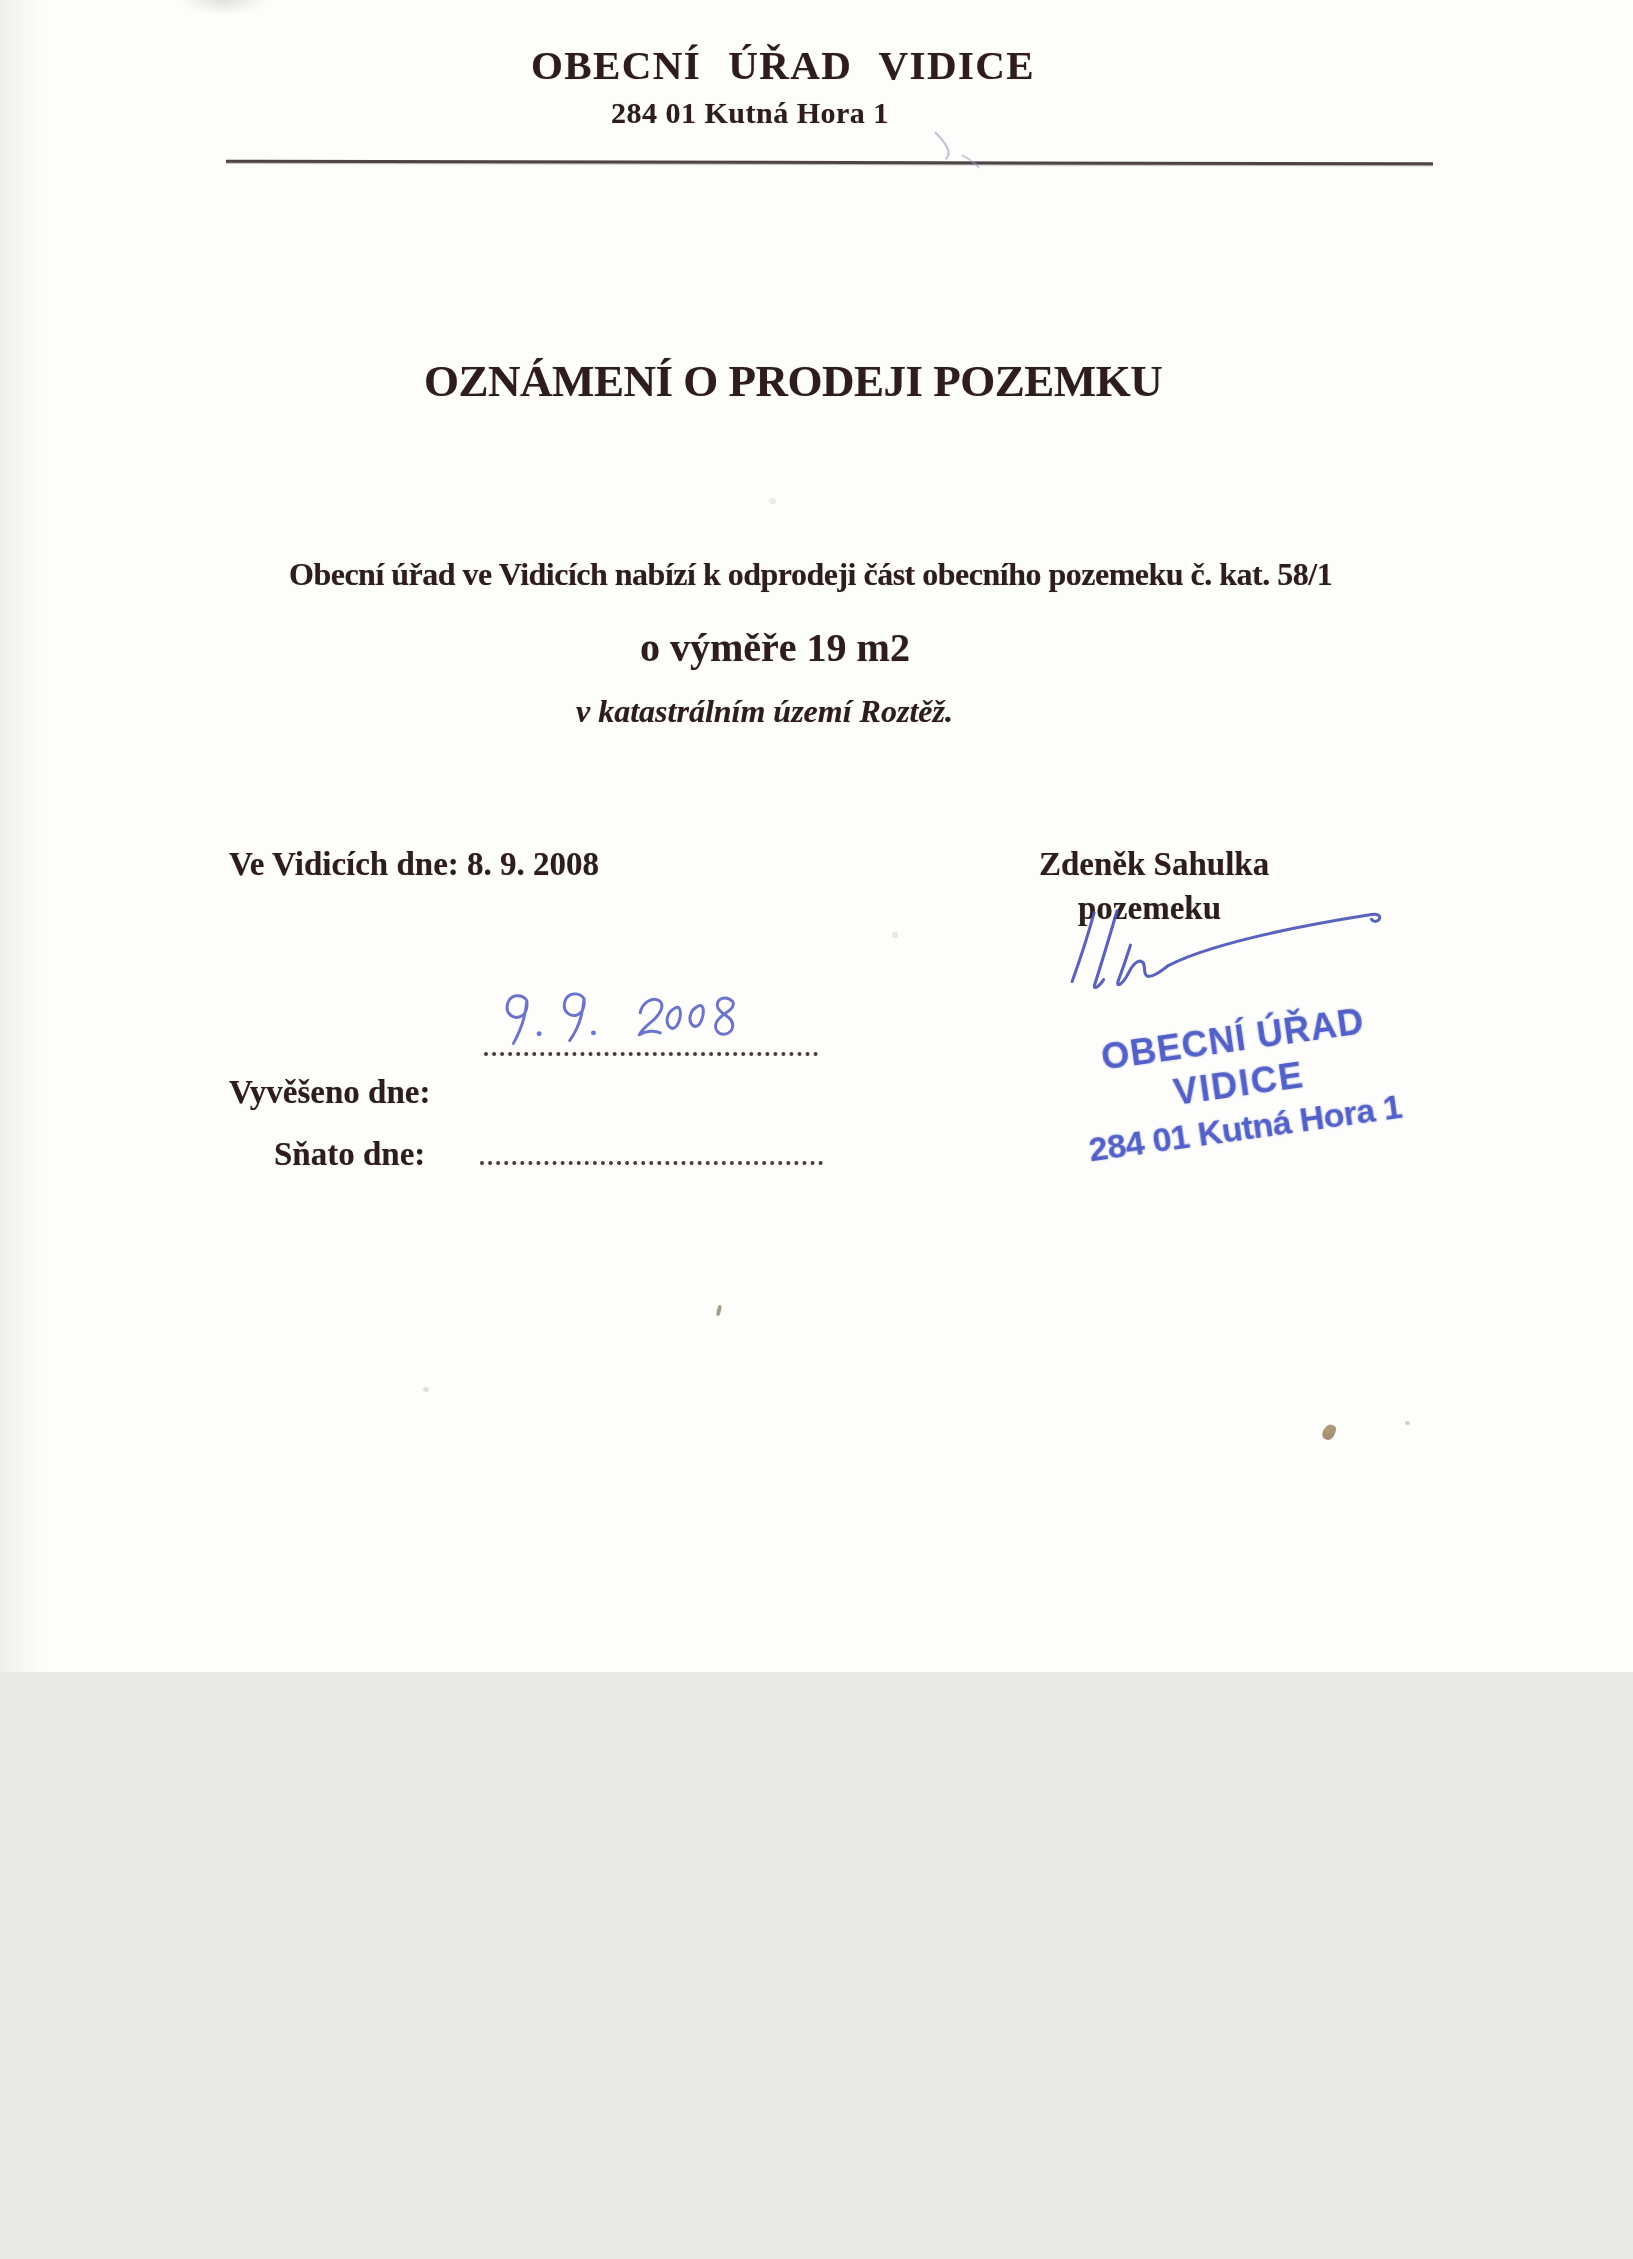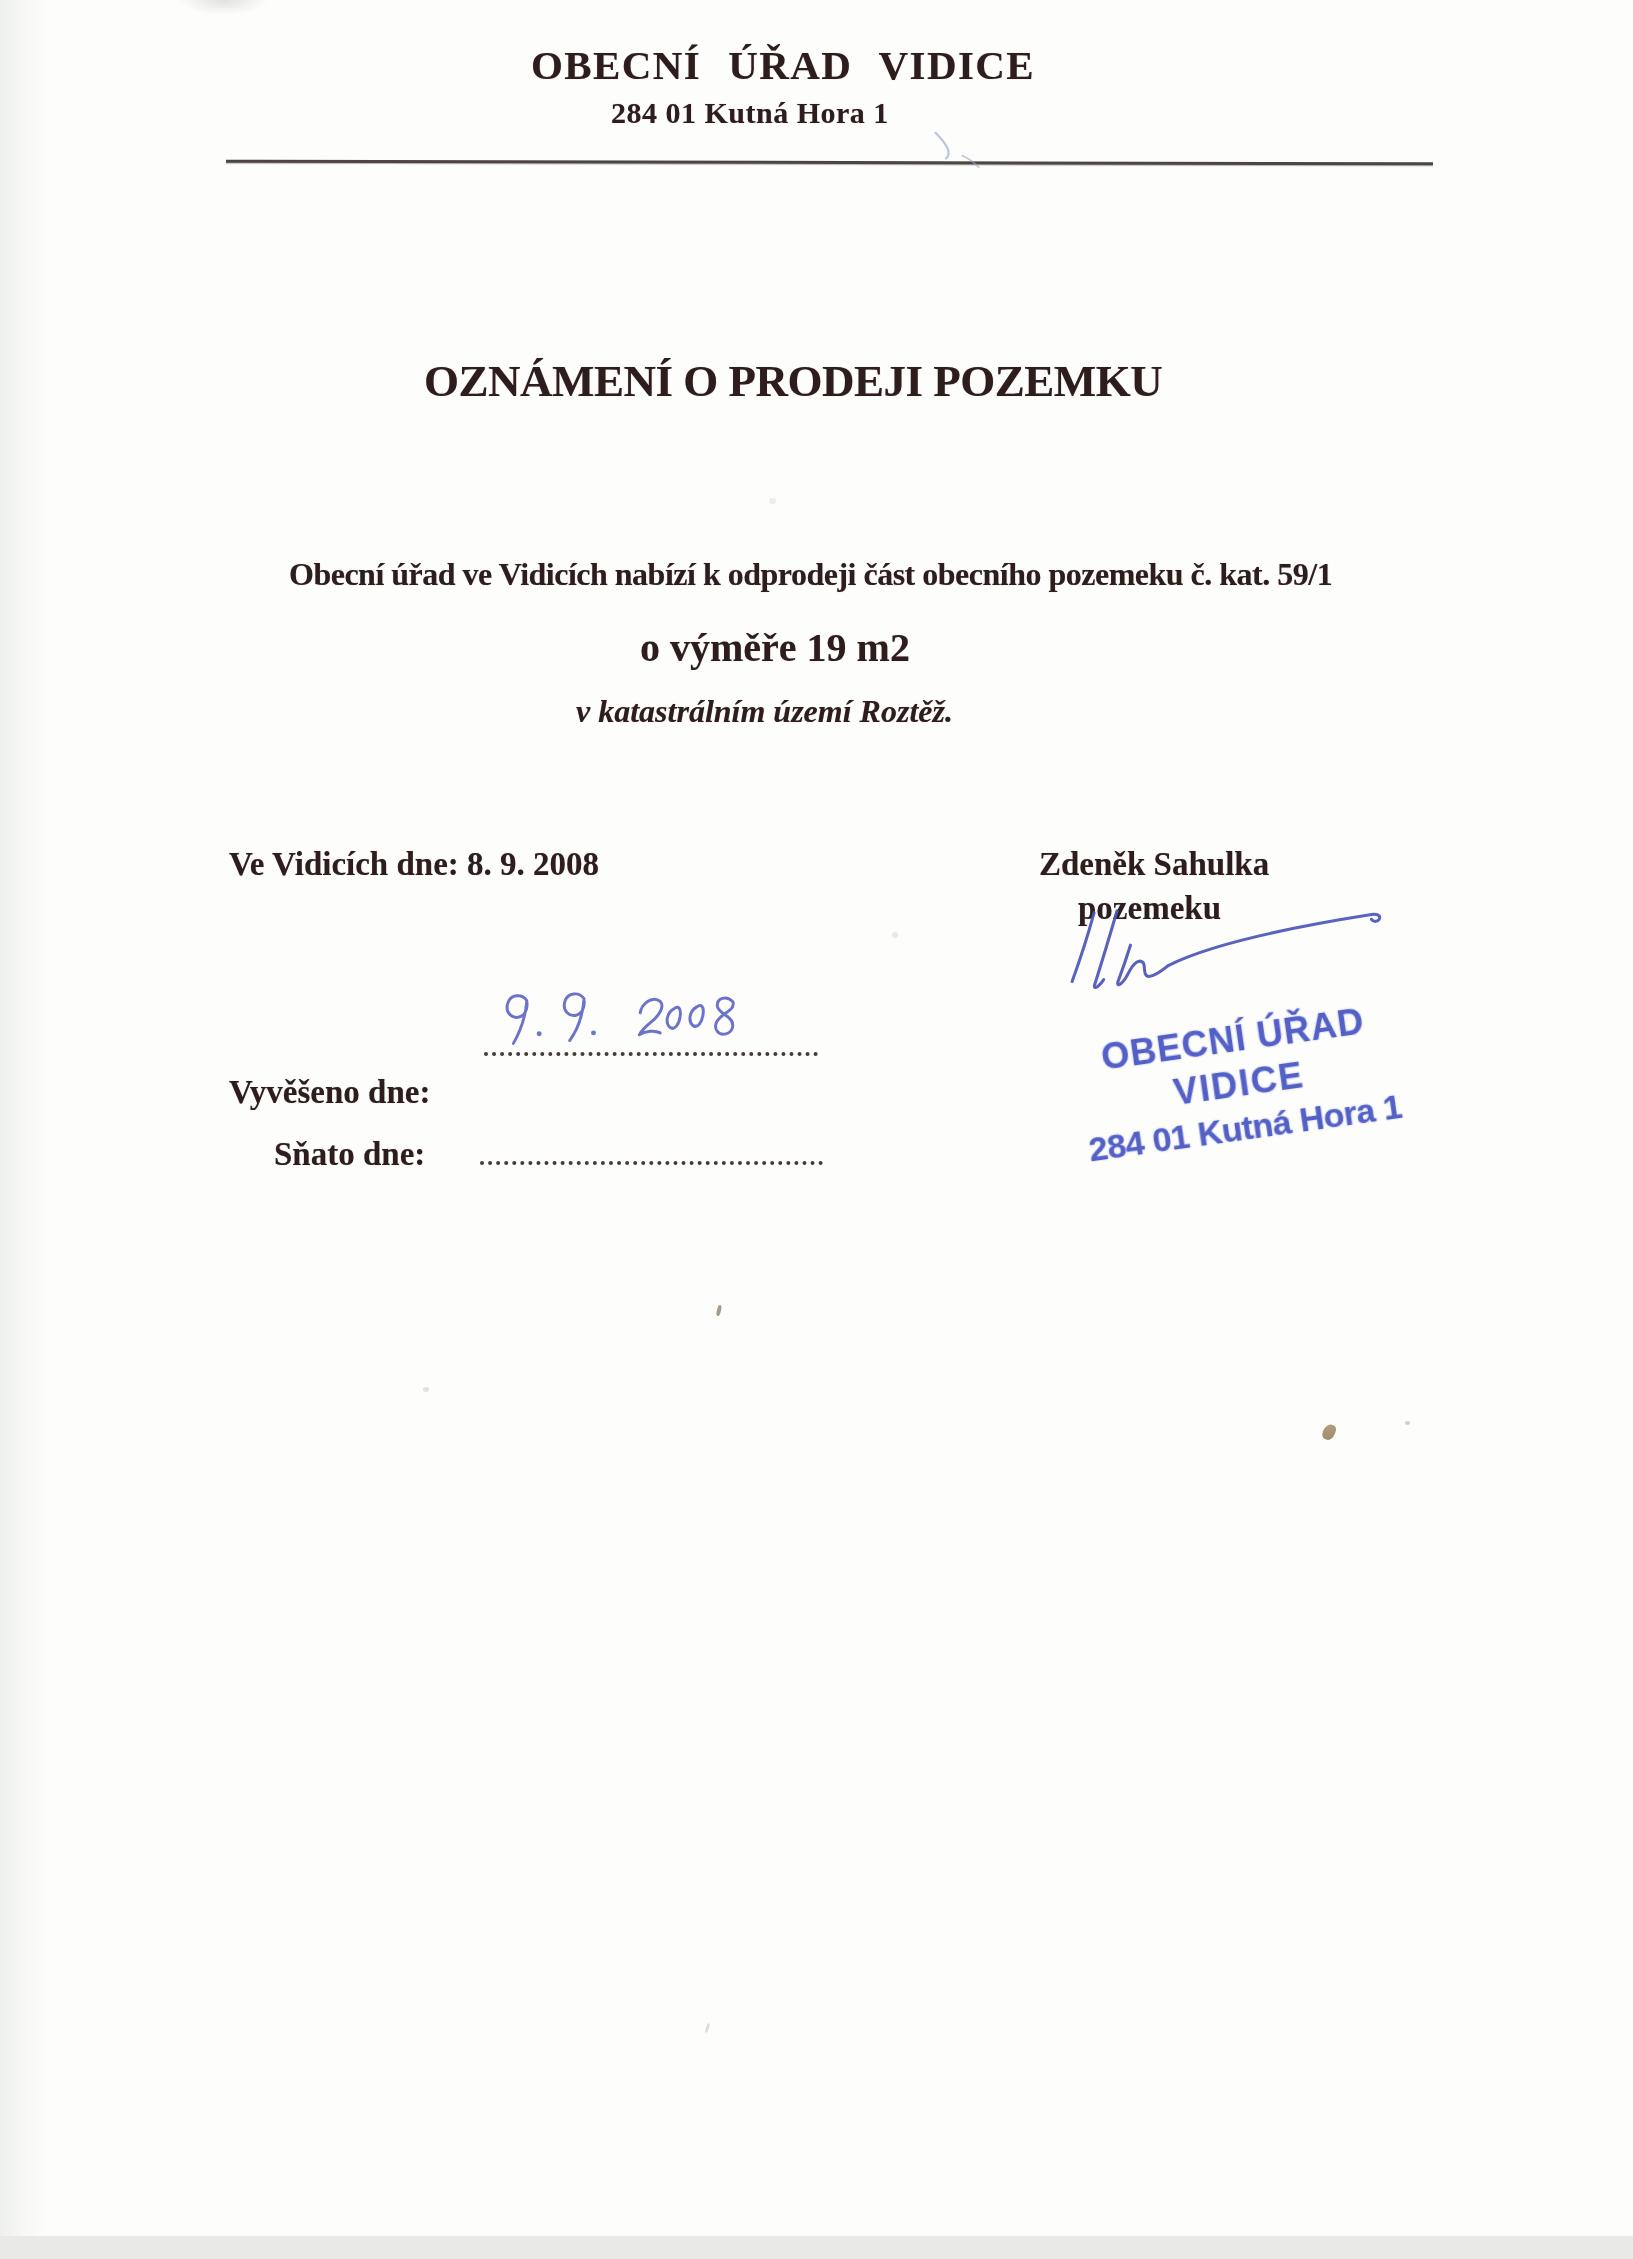--- a/index.html
+++ b/index.html
@@ -1,18 +1,18 @@
 <!DOCTYPE html>
 <html><head>
 <meta charset="utf-8">
 <style>
   html,body{margin:0;padding:0;background:#e9e9e7;}
   .page{
     position:relative;
-    width:1633px;height:2236px;
+    width:1633px;height:1672px;
     background:#fdfdfb;
     overflow:hidden;
     font-family:"Liberation Serif","DejaVu Serif",serif;
   }
   .txt{
     position:absolute;
     font-family:"Liberation Serif","DejaVu Serif",serif;
     font-weight:700;
     color:#2d1d1d;
     white-space:nowrap;
@@ -100,21 +100,21 @@
   <div class="txt org-address">284 01 Kutná Hora 1</div>
   <div class="rule"></div>
 
   <svg class="ink-svg squiggle" viewBox="0 0 72 46">
     <path d="M12,6 C22,16 30,27 23,33" fill="none" stroke="#8e97c8" stroke-width="2.4" stroke-linecap="round"></path>
     <path d="M40,30 C47,33 53,38 57,42" fill="none" stroke="#9aa3c0" stroke-width="2" stroke-linecap="round"></path>
   </svg>
 
   <div class="txt doc-title">OZNÁMENÍ O PRODEJI POZEMKU</div>
 
-  <div class="txt body-1">Obecní úřad ve Vidicích nabízí k odprodeji část obecního pozemeku č. kat. 59/1</div>
+  <div class="txt body-1">Obecní úřad ve Vidicích nabízí k odprodeji část obecního pozemeku č. kat. 58/1</div>
   <div class="txt body-2">o výměře 19 m2</div>
   <div class="txt body-3">v katastrálním území Roztěž.</div>
 
   <div class="txt place-date">Ve Vidicích dne: 8. 9. 2008</div>
   <div class="txt signer-name">Zdeněk Sahulka</div>
   <div class="txt signer-role">pozemeku</div>
 
   <svg class="ink-svg sig" viewBox="0 0 345 92" aria-label="Zdeněk Sahulka">
     <g fill="none" stroke="#4c56b8" stroke-width="3.2" stroke-linecap="round" stroke-linejoin="round" opacity=".92">
       <path d="M32,8 C26,30 17,58 9,80"></path>

